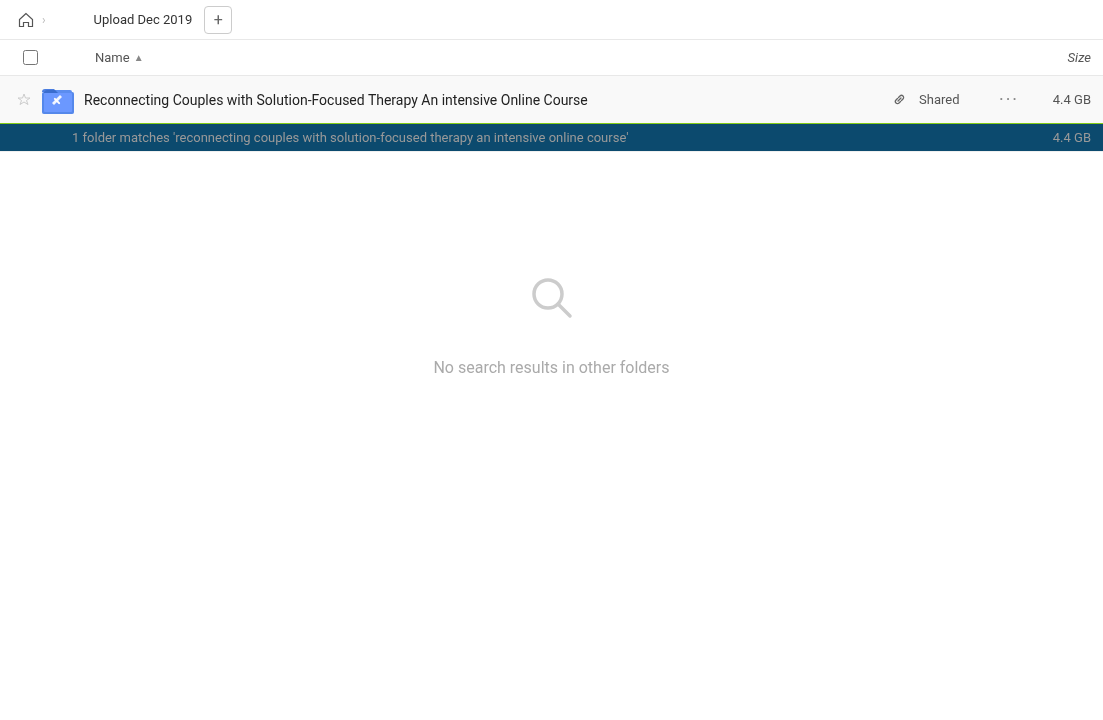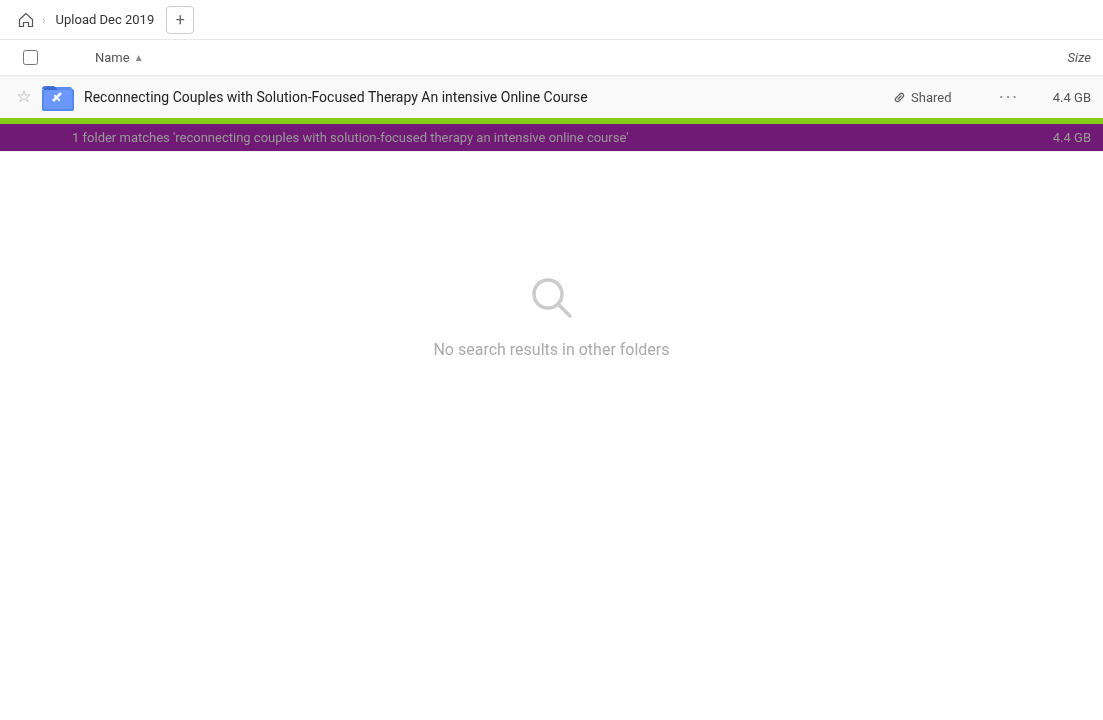--- a/index.html
+++ b/index.html
@@ -45,20 +45,21 @@
 
     .breadcrumb-item {
       display: flex;
       align-items: center;
       height: 28px;
       padding: 0 8px;
       border-radius: 4px;
       cursor: pointer;
       font-size: 13px;
       color: #333;
+      margin-left: 38px;
     }
 
     .breadcrumb-add {
       width: 28px;
       height: 28px;
       display: flex;
       align-items: center;
       justify-content: center;
       border: 1px solid #ccc;
       border-radius: 4px;
@@ -107,21 +108,21 @@
       font-size: 13px;
       color: #555;
       font-style: italic;
     }
 
     .file-row {
       display: flex;
       align-items: center;
       padding: 0 12px;
       height: 48px;
-      border-bottom: 6px solid #84cc16;
+      border-bottom: 1px solid #84cc16;
       background: #f9f9f9;
       cursor: pointer;
     }
 
     .row-star {
       width: 24px;
       display: flex;
       align-items: center;
       justify-content: center;
       color: #ccc;
@@ -145,21 +146,21 @@
       font-size: 14px;
       color: #222;
       white-space: nowrap;
       overflow: hidden;
       text-overflow: ellipsis;
     }
 
     .row-shared {
       display: flex;
       align-items: center;
-      gap: 5px;
+      gap: 13px;
       color: #555;
       font-size: 13px;
       margin-right: 12px;
       min-width: 90px;
     }
 
     .row-more {
       width: 28px;
       height: 28px;
       display: flex;
@@ -178,41 +179,41 @@
       text-align: right;
       font-size: 13px;
       color: #555;
     }
 
     .match-summary {
       display: flex;
       align-items: center;
       justify-content: space-between;
       padding: 6px 12px 6px 72px;
-      background: #701a75;
+      background: #0c4a6e;
       border-bottom: 1px solid #f0f0f0;
     }
 
     .match-text {
       font-size: 13px;
       color: #999;
     }
 
     .match-size {
       font-size: 13px;
       color: #999;
     }
 
     .no-results-area {
       display: flex;
       flex-direction: column;
       align-items: center;
       justify-content: center;
       margin-top: 120px;
-      gap: 16px;
+      gap: 34px;
     }
 
     .search-icon-large {
       color: #ccc;
     }
 
     .no-results-text {
       font-size: 16px;
       color: #aaa;
     }

